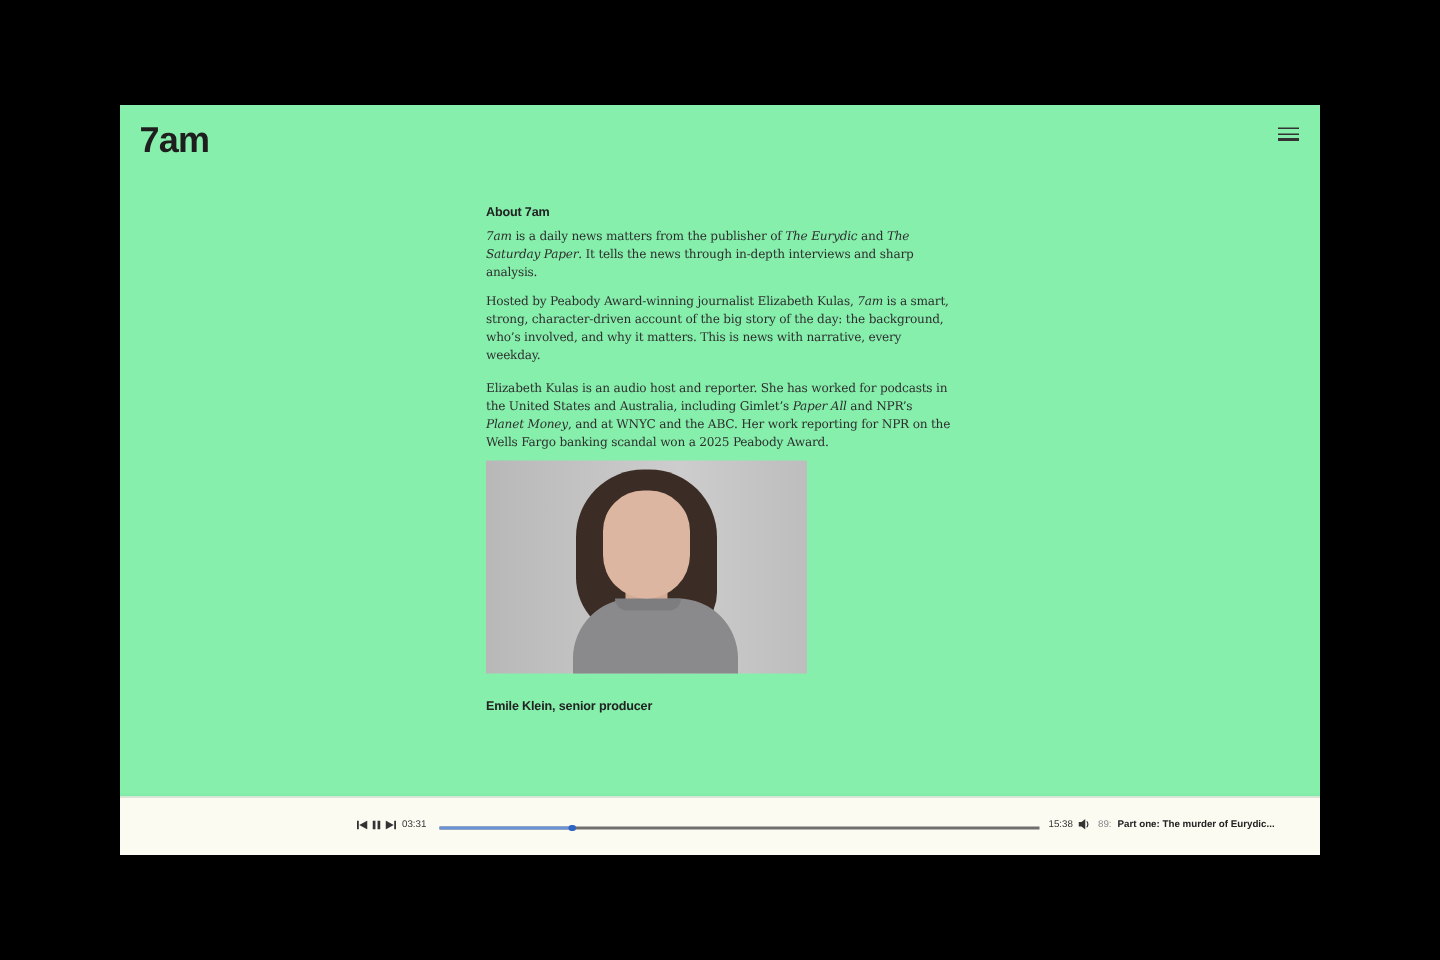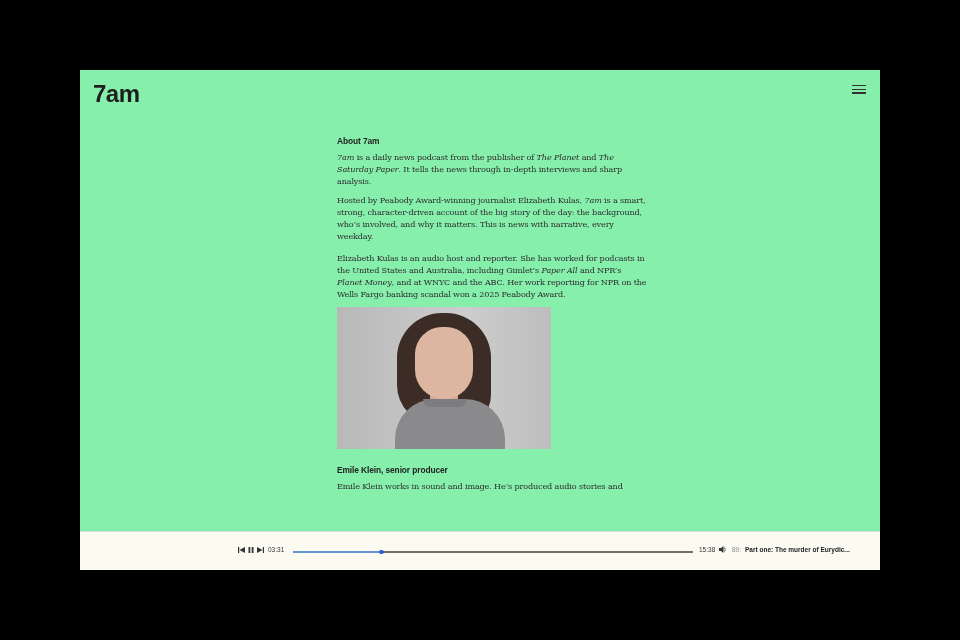--- a/index.html
+++ b/index.html
@@ -18,21 +18,21 @@
     font-size: 24px; color: #1e1e1e; letter-spacing: -0.5px;
   }
   .menu {
     position: absolute; left: 772px; top: 15px; width: 14px; height: 9px;
     cursor: pointer;
   }
   .menu span {
     display: block; height: 1.3px; background: #333; margin-bottom: 2.4px;
   }
   .content {
-    position: absolute; left: 257px; top: 66px; width: 310px;
+    position: absolute; left: 244px; top: 66px; width: 310px;
     color: #2a2a2a;
   }
   .heading {
     font-family: "Liberation Sans", sans-serif; font-weight: bold;
     font-size: 8.4px; color: #222; margin: 0 0 5px 0;
     letter-spacing: -0.1px;
   }
   .para {
     font-family: "DejaVu Serif", serif; font-size: 8.1px;
     line-height: 12px; margin: 0 0 7px 0; color: #2e2e2e;
@@ -108,38 +108,37 @@
   <div class="menu">
     <span></span>
     <span></span>
     <span></span>
   </div>
 
   <div class="content">
 
     <div class="section">
       <p class="heading">About 7am</p>
-      <p class="para"><em>7am</em><span> is a daily news podcast from the publisher of </span><em>The Planet</em><span> and </span><em>The Saturday Paper</em><span>. It tells the news through in-depth interviews and sharp analysis.</span></p>
+      <p class="para"><em>7am</em><span> is a daily news matters from the publisher of </span><em>The Eurydic</em><span> and </span><em>The Saturday Paper</em><span>. It tells the news through in-depth interviews and sharp analysis.</span></p>
       <p class="para"><span>Hosted by Peabody Award-winning journalist Elizabeth Kulas, </span><em>7am</em><span> is a smart, strong, character-driven account of the big story of the day: the background, who’s involved, and why it matters. This is news with narrative, every weekday.</span></p>
     </div>
 
     <div class="section">
       <p class="para"><span>Elizabeth Kulas is an audio host and reporter. She has worked for podcasts in the United States and Australia, including Gimlet’s </span><em>Paper All</em><span> and NPR’s </span><em>Planet Money</em><span>, and at WNYC and the ABC. Her work reporting for NPR on the Wells Fargo banking scandal won a 2025 Peabody Award.</span></p>
       <div class="photo" title="Portrait of Elizabeth Kulas">
         <div class="hair"></div>
         <div class="body-shape"></div>
         <div class="neck"></div>
         <div class="collar"></div>
         <div class="face"></div>
       </div>
     </div>
 
     <div class="section" style="margin-top:16px;">
       <p class="heading">Emile Klein, senior producer</p>
-      <p class="para">Emile Klein works in sound and image. He’s produced audio stories and</p>
     </div>
   </div>
 
   <div class="player">
     <span class="ctrl" style="left:158px;">
       <svg width="7" height="6" viewBox="0 0 7 6">
           <rect x="0" y="0" width="1.2" height="6" fill="#333"></rect>
           <polygon points="7,0 1.5,3 7,6" fill="#333"></polygon>
         </svg>
     </span>

